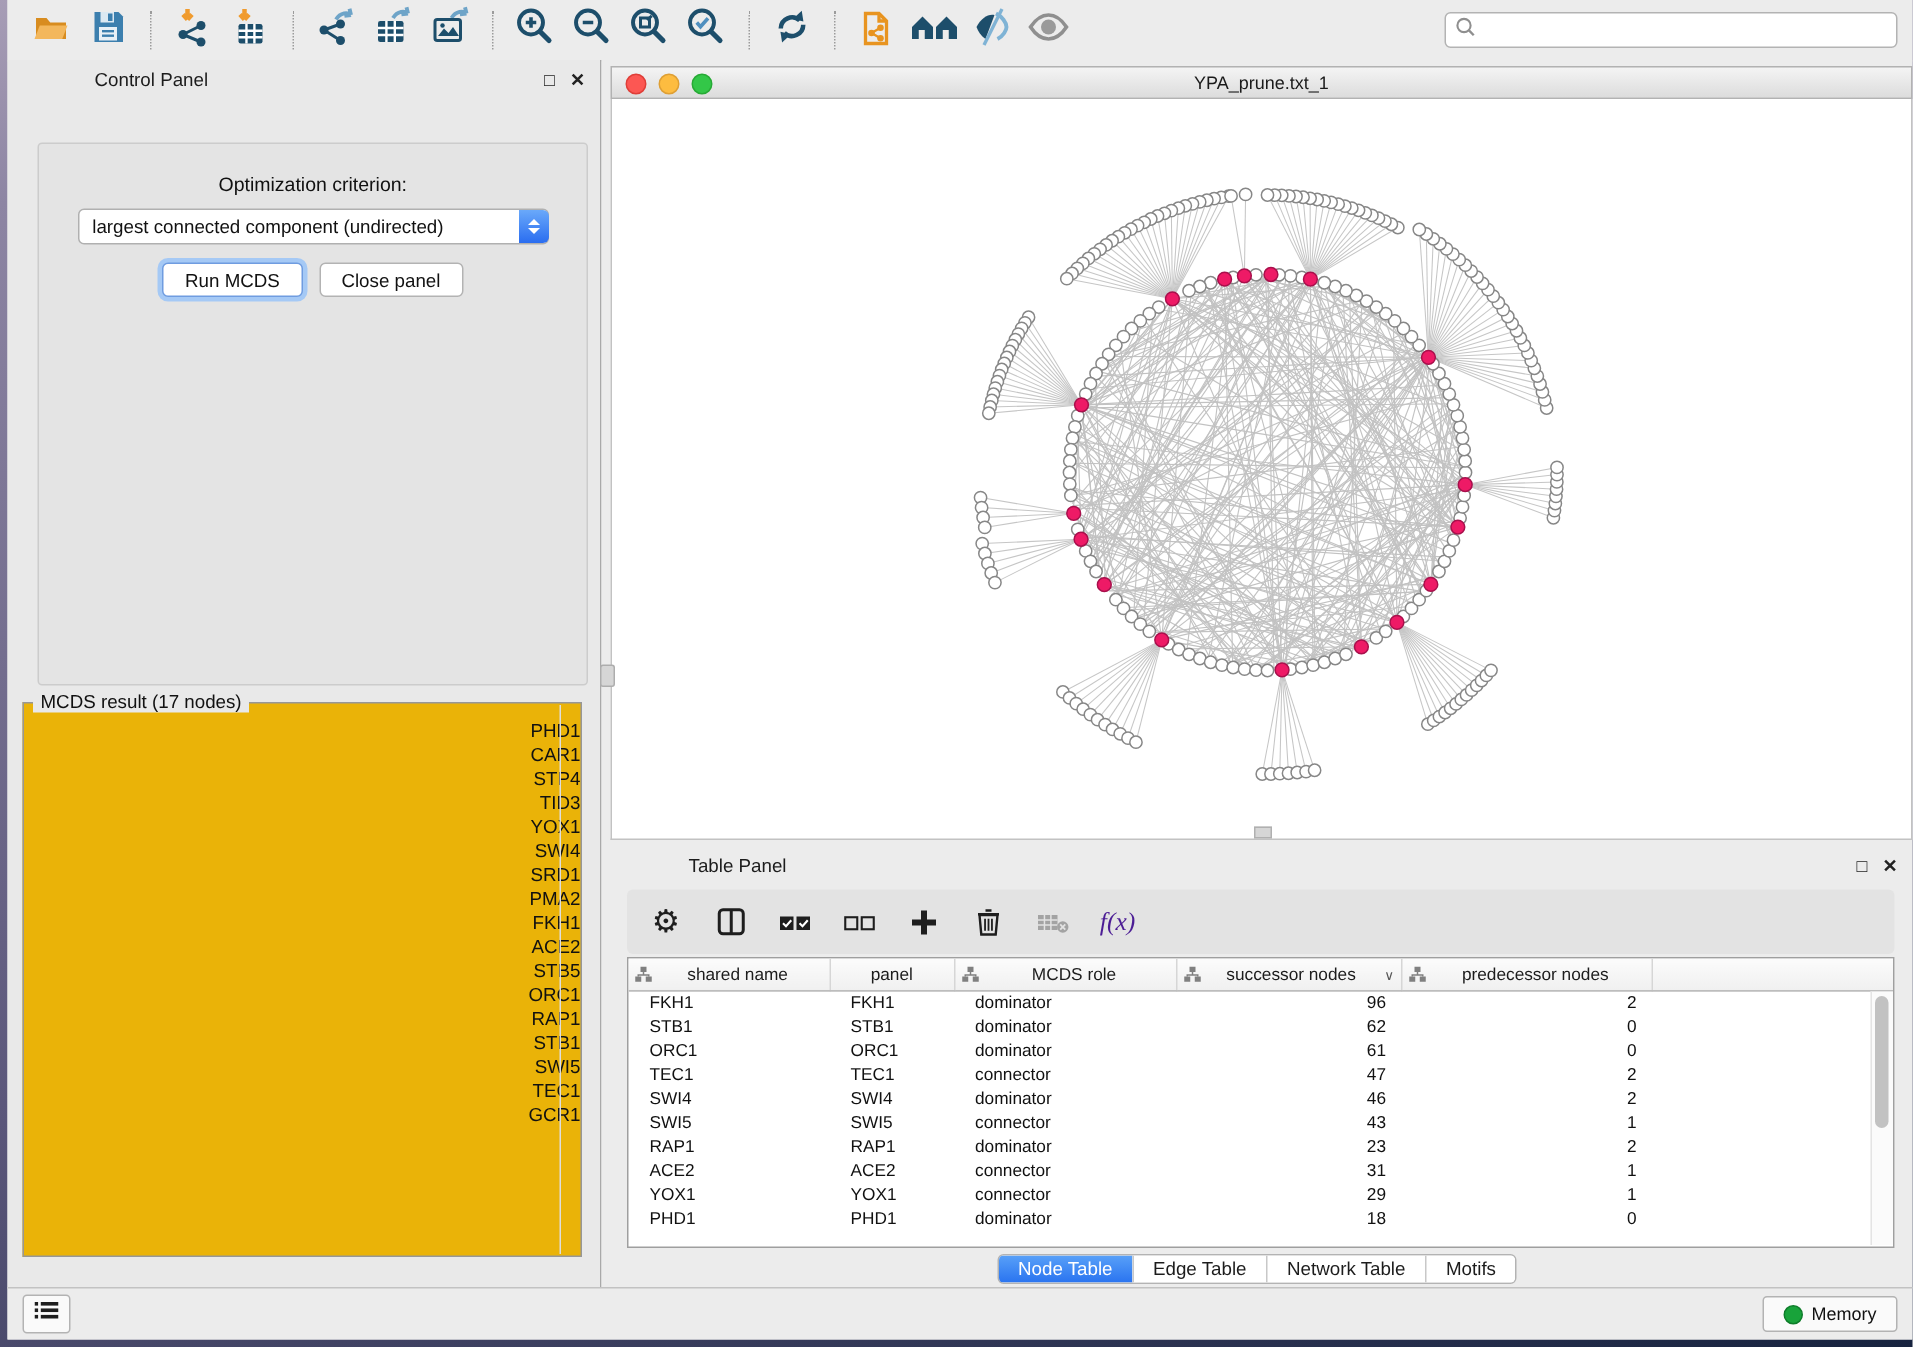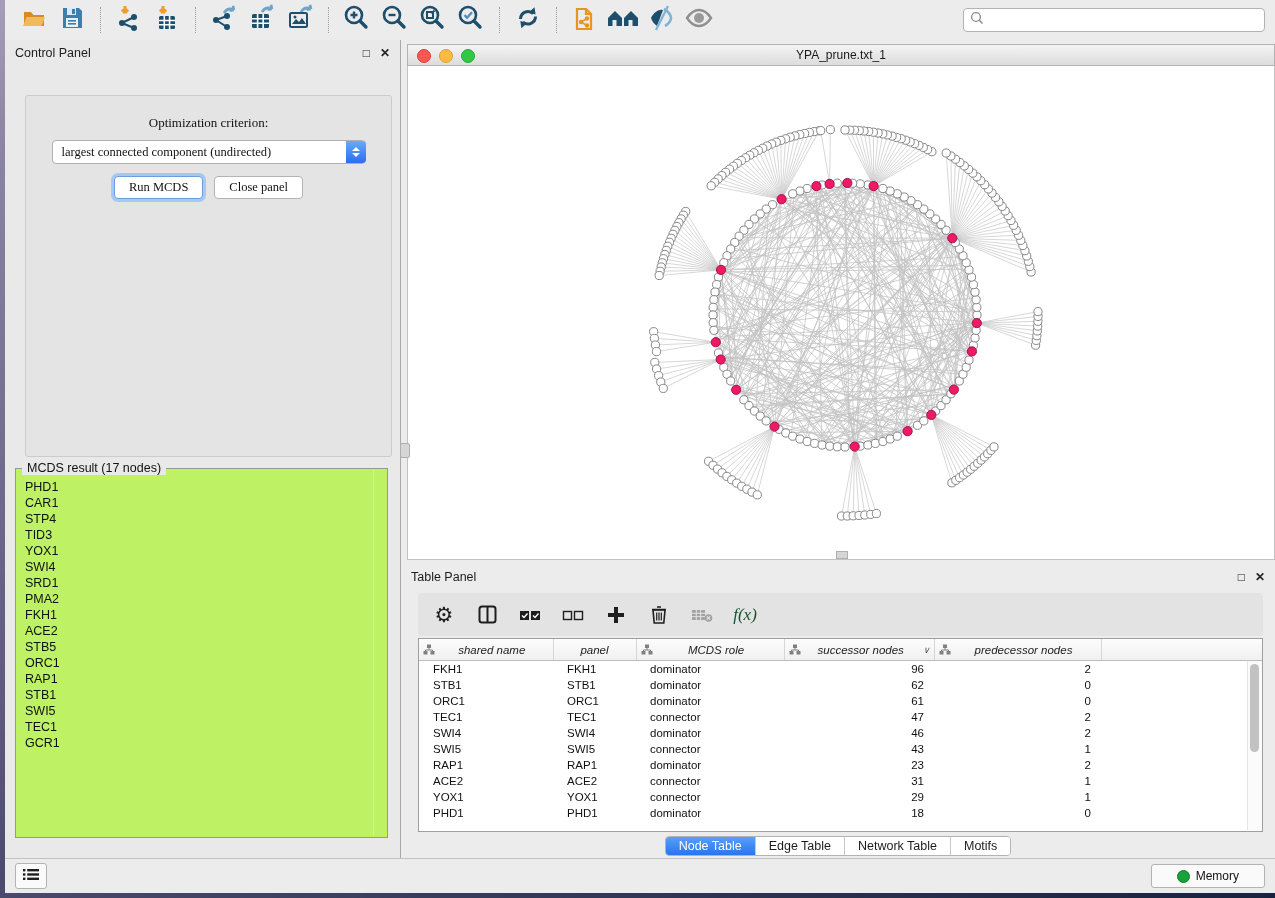--- a/index.html
+++ b/index.html
@@ -12,41 +12,41 @@
 
   
   .toolbar{height:40px;background:#ececec;border-bottom:1px solid #bdbdbd;display:flex;align-items:center;padding:0 10px;}
   .tb-btn{width:32px;height:30px;display:flex;align-items:center;justify-content:center;margin:0 3px;}
   .tb-sep{width:0;height:26px;border-left:1px dotted #9b9b9b;margin:0 9px;}
   .search-wrap{margin-left:auto;width:288px;height:22px;background:#fff;border:1px solid #b3b3b3;border-radius:4px;display:flex;align-items:center;padding:0 6px;}
   .search-wrap input{border:none;outline:none;flex:1;font-size:12px;font-family:"Liberation Sans",sans-serif;background:transparent;margin-left:5px;}
 
   
   .control-panel{position:absolute;left:0;top:40px;width:395px;bottom:34px;background:#e9e9e9;border-right:1px solid #a9a9a9;}
-  .panel-head{height:26px;display:flex;align-items:center;padding:0 10px;font-size:12.5px;color:#1c1c1c;}
+  .panel-head{height:26px;display:flex;align-items:center;padding:0 10px;font-size:12.5px;color:#1c1c1c;margin-left:48px;}
   .panel-winbtns{margin-left:auto;display:flex;gap:10px;font-size:12px;color:#222;}
   .panel-winbtns span{cursor:default;line-height:12px;}
   .panel-winbtns .x{font-weight:bold;}
   .seg{display:flex;background:#fff;border:1px solid #b3b3b3;border-radius:4px;overflow:hidden;}
   .seg .tab{padding:2px 13px;font-size:12.5px;color:#1c1c1c;border-left:1px solid #c8c8c8;background:#fff;}
   .seg .tab:first-child{border-left:none;}
   .seg .tab.active{background:linear-gradient(#5fa0f8,#2a74f0);background:linear-gradient(#58a0f8,#2a74f0);color:#fff;border-left-color:#2a74f0;}
   .cp-tabs{position:absolute;left:0;right:0;top:33px;display:flex;justify-content:center;z-index:2;}
-  .cp-box{position:absolute;left:20px;right:8px;top:55px;height:360px;background:#e4e4e4;border:1px solid #cccccc;border-radius:3px;font-family:Liberation Serif, serif;}
+  .cp-box{position:absolute;left:20px;right:8px;top:55px;height:360px;background:#e4e4e4;border:1px solid #cccccc;border-radius:3px;}
   .opt-label{text-align:center;margin-top:19px;font-size:13px;color:#111;}
   .dropdown{margin:9px auto 0;width:312px;height:22px;background:#fff;border:1px solid #b0b0b0;border-radius:4px;display:flex;align-items:center;position:relative;}
   .dropdown .val{flex:1;font-size:12.5px;padding-left:9px;color:#111;white-space:nowrap;overflow:hidden;}
   .dd-cap{width:20px;height:22px;margin-right:-1px;border-radius:0 4px 4px 0;background:linear-gradient(#6aa9fa,#2a6df0);display:flex;flex-direction:column;align-items:center;justify-content:center;gap:2px;}
   .dd-cap i{display:block;width:0;height:0;border-left:4px solid transparent;border-right:4px solid transparent;}
   .dd-cap i.up{border-bottom:4px solid #fff;}
   .dd-cap i.dn{border-top:4px solid #fff;}
   .btn-row{display:flex;justify-content:center;gap:11px;margin-top:12px;}
   .mac-btn{height:21px;padding:0 14px;background:#fff;border:1px solid #b3b3b3;border-radius:4px;font-size:12.5px;color:#111;display:flex;align-items:center;}
   .mac-btn.focus{box-shadow:0 0 0 3px #a5c9f5;border-color:#6f9ce0;}
-  .result-box{position:absolute;left:10px;right:12px;top:428px;height:368px;background:#bef264;border:1px solid #979797;}
+  .result-box{position:absolute;left:10px;right:12px;top:428px;height:368px;background:#eab308;border:1px solid #979797;text-align:right;}
   .result-legend{position:absolute;top:-8px;left:6px;background:#e9e9e9;padding:0 5px;font-size:12.5px;color:#111;}
   .result-list{list-style:none;margin:0;padding:10px 0 0 9px;font-size:12.5px;color:#111;line-height:16px;}
   .result-scroll{position:absolute;top:1px;bottom:1px;right:13px;width:1px;background:#dedede;}
 
   
   .right{position:absolute;left:396px;top:40px;right:0;bottom:34px;background:#ececec;}
   .v-handle{position:absolute;left:395px;top:443px;width:8px;height:13px;background:#d6d6d6;border:1px solid #adadad;border-radius:2px;z-index:6;}
 
   .net-window{position:absolute;left:6px;top:4px;right:0;height:515px;}
   .net-titlebar{height:20px;background:linear-gradient(#f4f4f4,#dcdcdc);border:1px solid #b2b2b2;display:flex;align-items:center;position:relative;}
@@ -55,39 +55,39 @@
   .net-title{margin:0 auto;font-size:12px;color:#1a1a1a;}
   .net-canvas{height:493px;background:#fff;border:1px solid #c2c2c2;border-top:none;position:relative;}
   .net-canvas svg{display:block;}
   .h-handle{position:absolute;left:50%;bottom:0px;margin-left:-5px;width:10px;height:6px;background:#d6d6d6;border:1px solid #b0b0b0;}
 
   
   .table-panel{position:absolute;left:0;right:0;top:524px;bottom:0;}
   .tp-toolbar{margin:3px 12px 0 17px;height:43px;background:#e3e3e3;border-radius:4px;display:flex;align-items:center;padding:0 15px;gap:21px;}
   .tp-toolbar .ticon{display:flex;align-items:center;justify-content:center;width:22px;height:22px;color:#1e1e1e;}
   .ticon.gear{font-size:21px;line-height:20px;}
-  .ticon.dis{color:#14532d;}
+  .ticon.dis{color:#4c1d95;}
   .fx{font-family:"Liberation Serif",serif;font-style:italic;font-size:17px;color:#a7a7a7;}
   .tablewrap{position:absolute;left:17px;right:12px;top:74px;height:192px;background:#fff;border:1px solid #9f9f9f;overflow:hidden;}
   table.node-table{border-collapse:collapse;table-layout:fixed;width:100%;}
-  .node-table th{height:21px;background:linear-gradient(#fcfcfc,#f0f0f0);border-right:1px solid #d6d6d6;border-bottom:1px solid #bdbdbd;font-weight:normal;font-size:11.5px;color:#1c1c1c;padding:0 4px;font-style:italic;}
+  .node-table th{height:21px;background:linear-gradient(#fcfcfc,#f0f0f0);border-right:1px solid #d6d6d6;border-bottom:1px solid #bdbdbd;font-weight:normal;font-size:11.5px;color:#1c1c1c;padding:0 4px;}
   .node-table th .th-in{display:flex;align-items:center;}
   .node-table th .lbl{flex:1;text-align:center;}
   .node-table th .chev{font-size:9px;color:#555;margin-left:2px;}
   .node-table td{height:16px;font-size:11.5px;color:#111;padding:0 10px 0 14px;white-space:nowrap;overflow:hidden;}
   .node-table td.num{text-align:right;padding-right:10px;}
   .node-table th.fill,.node-table td.fill{border-right:none;}
   .tscroll{position:absolute;top:22px;right:0;bottom:1px;width:14px;background:#fbfbfb;border-left:1px solid #e4e4e4;}
   .tthumb{position:absolute;top:3px;left:2px;width:9px;height:88px;background:#c2c2c2;border-radius:5px;}
   .tp-tabs{position:absolute;left:0;right:0;bottom:3px;display:flex;justify-content:center;align-items:center;}
 
   
   .statusbar{position:absolute;left:0;right:0;bottom:0;height:34px;background:#ececec;border-top:1px solid #c2c2c2;display:flex;align-items:center;padding:0 10px;}
   .list-btn{width:30px;height:24px;background:#fafafa;border:1px solid #b3b3b3;border-radius:3px;display:flex;align-items:center;justify-content:center;}
-  .memory-btn{margin-left:auto;height:22px;background:#fafafa;border:1px solid #b3b3b3;border-radius:3px;display:flex;align-items:center;gap:6px;padding:0 25px;font-size:12px;color:#111;}
+  .memory-btn{margin-left:auto;height:22px;background:#fafafa;border:1px solid #b3b3b3;border-radius:3px;display:flex;align-items:center;gap:6px;padding:0 13px;font-size:12px;color:#111;}
   .memory-dot{width:11px;height:11px;border-radius:50%;background:#18a33a;border:1px solid #0e7d2a;}
 </style>
 </head>
 <body>
 
 <div class="app">
 
   <div class="toolbar">
     <div class="tb-btn">
       <span><svg width="26" height="26" viewBox="0 0 26 26">

